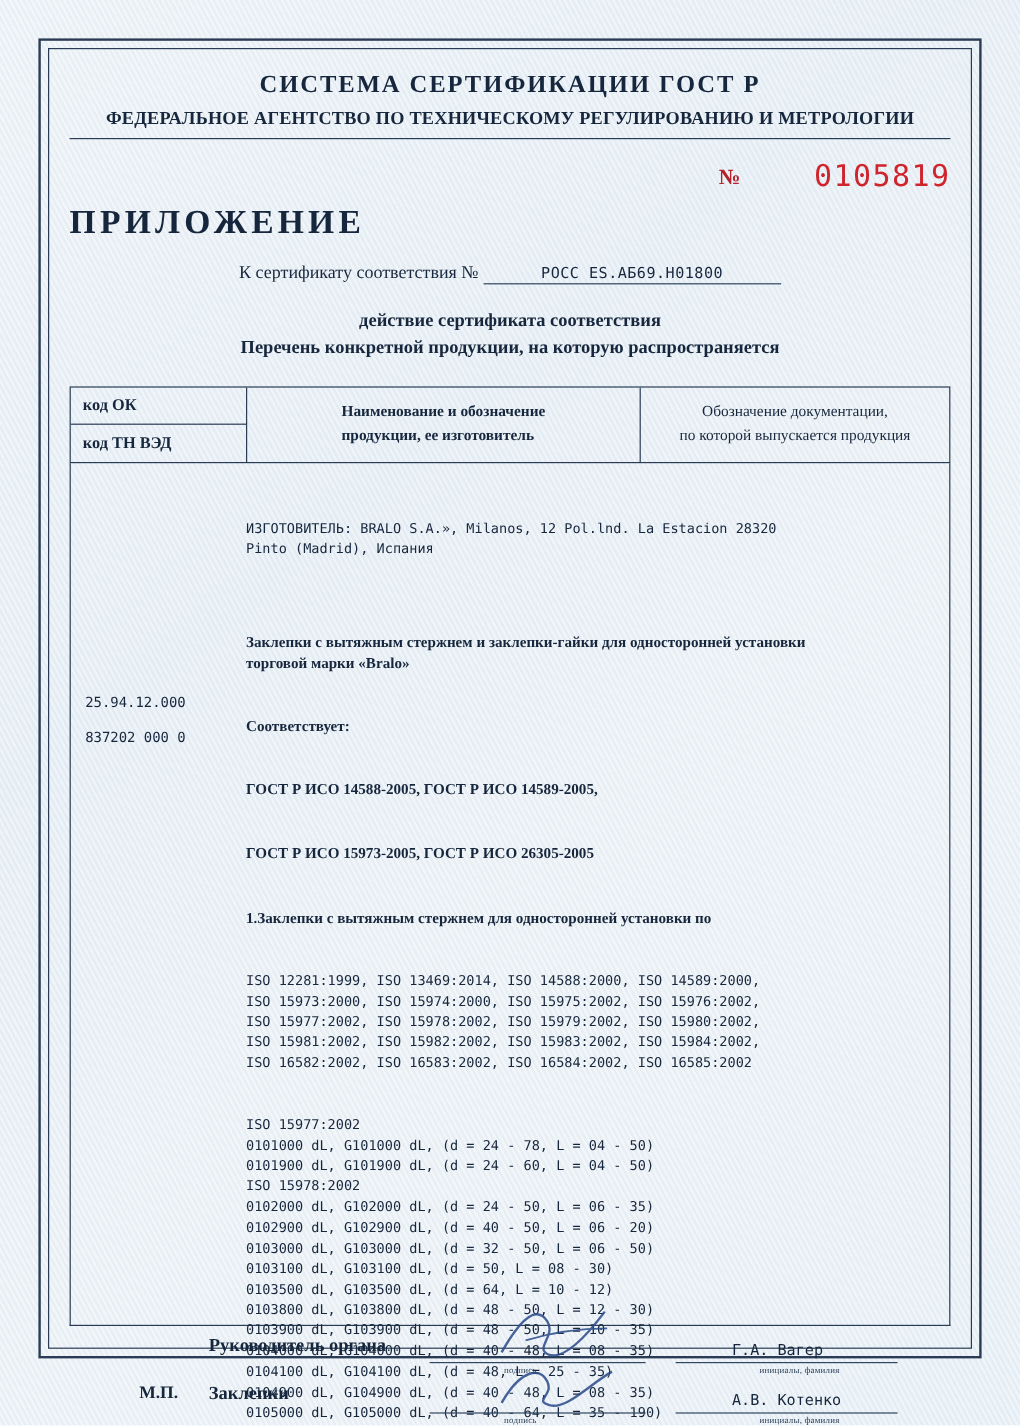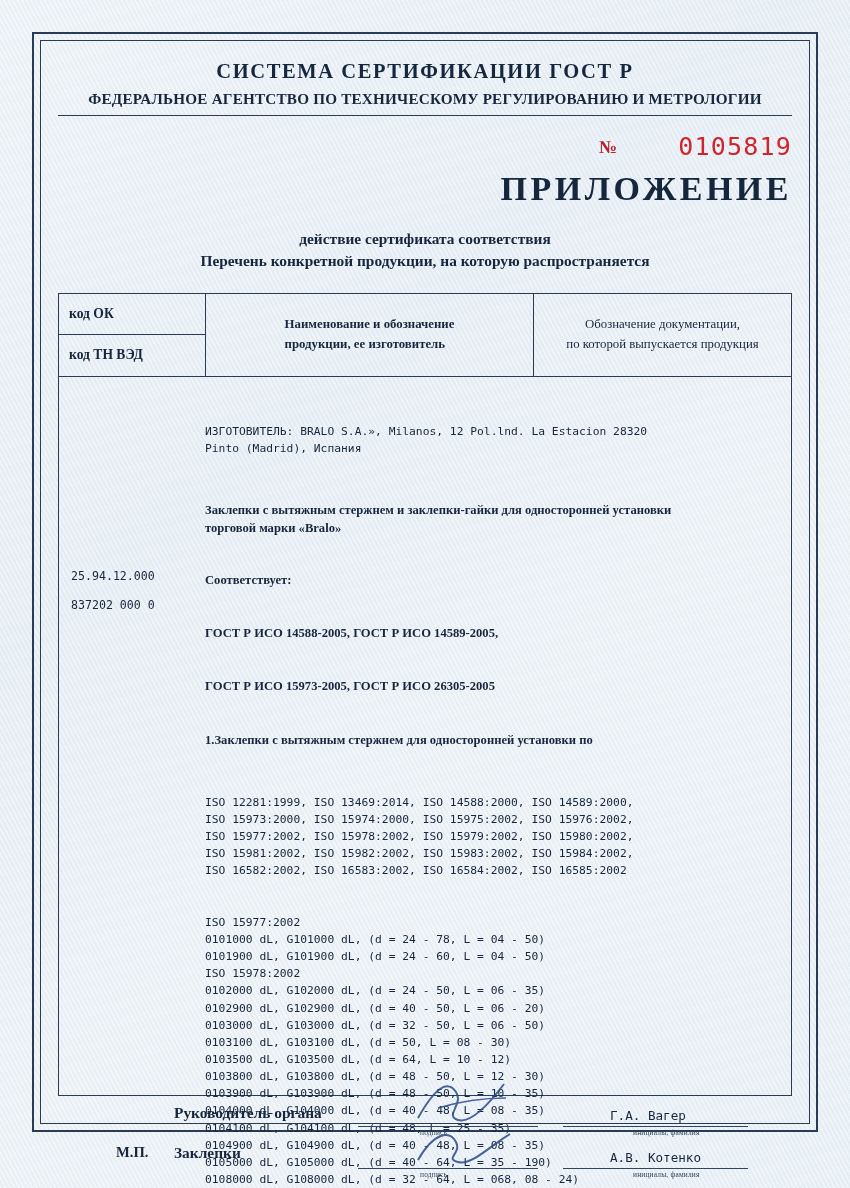--- a/index.html
+++ b/index.html
@@ -88,22 +88,22 @@
   .num-value {
     position: absolute;
     right: 0px;
     top: 0px;
     font-size: 25px;
     color: #d0242c;
     font-family: "DejaVu Sans Mono", monospace;
     letter-spacing: 1.2px;
   }
   .title {
-    text-align: right;
-    font-size: 34px;
+    text-align: left;
+    font-size: 28px;
     font-weight: bold;
     letter-spacing: 3.5px;
     color: #16263c;
     margin-top: 4px;
     font-family: Liberation Serif, serif;
   }
   .cert-line {
     margin-top: 18px;
     text-align: center;
     font-size: 15px;
@@ -127,21 +127,21 @@
     font-size: 15.4px;
     font-weight: bold;
     color: #16263c;
     line-height: 1.45;
   }
   
   .tbl {
     margin-top: 20px;
     border: 1px solid #2a3c55;
     display: flex;
-    height: 84px;
+    height: 64px;
     box-sizing: border-box;
   }
   .col-code {
     width: 146px;
     border-right: 1px solid #2a3c55;
     display: flex;
     flex-direction: column;
   }
   .col-code .cell {
     flex: 1;
@@ -290,20 +290,23 @@
       <div class="hdr-line2">ФЕДЕРАЛЬНОЕ АГЕНТСТВО ПО ТЕХНИЧЕСКОМУ РЕГУЛИРОВАНИЮ И МЕТРОЛОГИИ</div>
     </div>
 
     <div class="num-row">
       <div class="num-label">№</div>
       <div class="num-value">0105819</div>
     </div>
 
     <div class="title">ПРИЛОЖЕНИЕ</div>
 
+    <div class="cert-line">
+      <span class="lbl">К сертификату соответствия №</span><span class="val">РОСС ES.АБ69.Н01800</span>
+    </div>
 
     <div class="subtitle">
       <div>действие сертификата соответствия</div>
       <div>Перечень конкретной продукции, на которую распространяется</div>
     </div>
 
     <div class="tbl">
       <div class="col-code">
         <div class="cell top">код ОК</div>
         <div class="cell">код ТН ВЭД</div>
@@ -323,27 +326,27 @@
     </div>
 
     <div class="body-area">
       <div class="codes">
         <div>25.94.12.000</div>
         <div>837202 000 0</div>
       </div>
 
       <div class="prod">
         <span class="mono">ИЗГОТОВИТЕЛЬ: BRALO S.A.», Milanos, 12 Pol.lnd. La Estacion 28320</span><span class="mono">Pinto (Madrid), Испания</span>
-        <span class="bold" style="margin-top:9px;">Заклепки с вытяжным стержнем и заклепки-гайки для односторонней установки
+        <span class="bold" style="margin-top:25px;">Заклепки с вытяжным стержнем и заклепки-гайки для односторонней установки
 торговой марки «Bralo»</span>
         <span class="bold">Соответствует:</span>
         <span class="bold">ГОСТ Р ИСО 14588-2005, ГОСТ Р ИСО 14589-2005,</span>
         <span class="bold">ГОСТ Р ИСО 15973-2005, ГОСТ Р ИСО 26305-2005</span>
         <span class="bold" style="margin-top:2px;">1.Заклепки с вытяжным стержнем для односторонней установки по</span>
-        <span class="mono" style="margin-top:10px;">ISO 12281:1999, ISO 13469:2014, ISO 14588:2000, ISO 14589:2000,
+        <span class="mono" style="margin-top:0;">ISO 12281:1999, ISO 13469:2014, ISO 14588:2000, ISO 14589:2000,
 ISO 15973:2000, ISO 15974:2000, ISO 15975:2002, ISO 15976:2002,
 ISO 15977:2002, ISO 15978:2002, ISO 15979:2002, ISO 15980:2002,
 ISO 15981:2002, ISO 15982:2002, ISO 15983:2002, ISO 15984:2002,
 ISO 16582:2002, ISO 16583:2002, ISO 16584:2002, ISO 16585:2002</span>
         <span class="mono">ISO 15977:2002
 0101000 dL, G101000 dL, (d = 24 - 78, L = 04 - 50)
 0101900 dL, G101900 dL, (d = 24 - 60, L = 04 - 50)
 ISO 15978:2002
 0102000 dL, G102000 dL, (d = 24 - 50, L = 06 - 35)
 0102900 dL, G102900 dL, (d = 40 - 50, L = 06 - 20)

